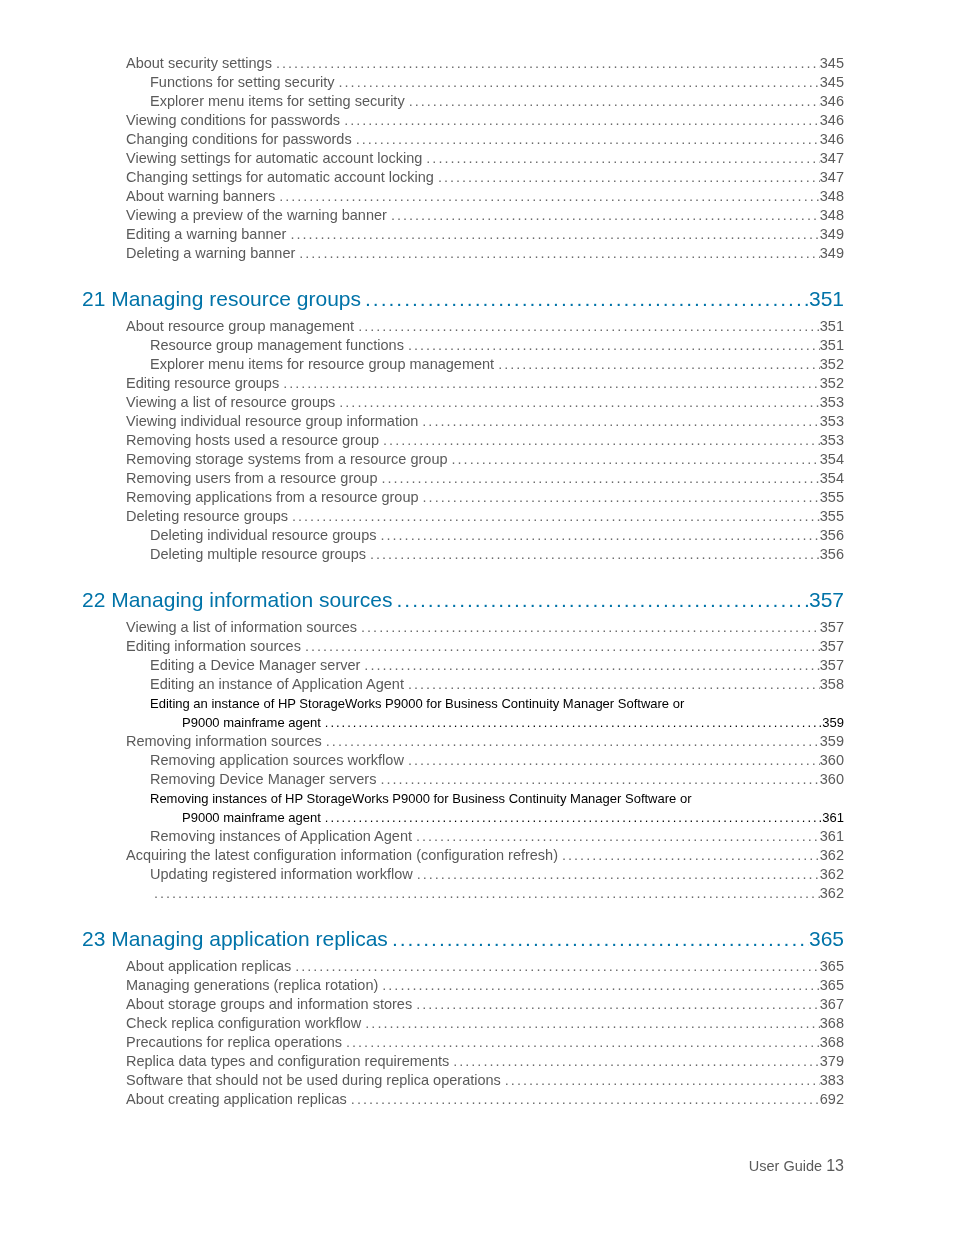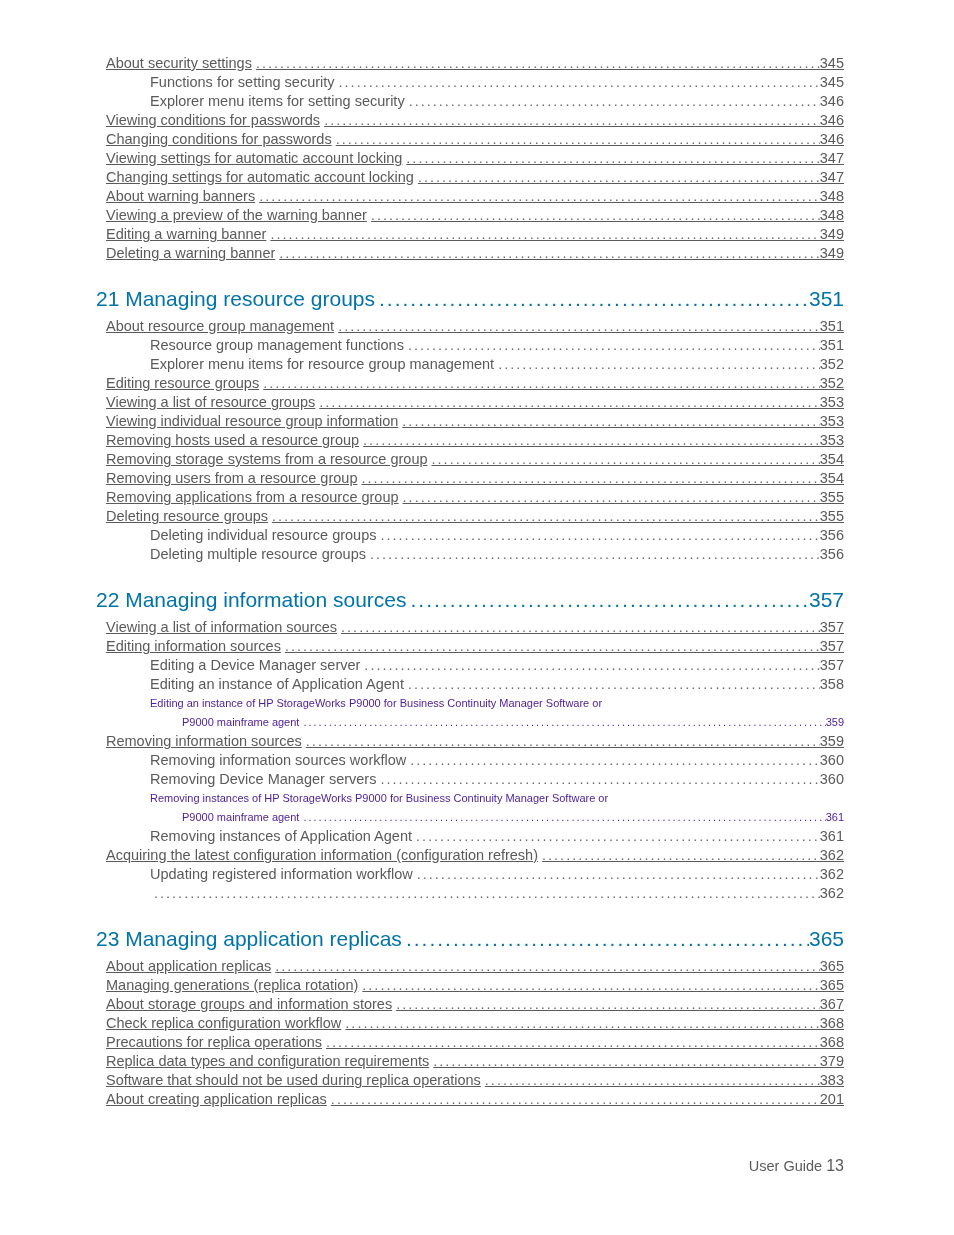--- a/index.html
+++ b/index.html
@@ -37,43 +37,43 @@
   }
   .toc-line .pg { flex: 0 0 auto; text-align: center; }
   .chapter-line {
     display: flex;
     align-items: flex-start;
     white-space: nowrap;
     font-size: 21px;
     line-height: 24px;
     color: #0073a8;
     margin-top: 24px;
-    margin-left: 16px;
+    margin-left: 2px;
   }
   .chapter-line .label { flex: 0 0 auto; }
   .chapter-line .leader {
     flex: 1 1 auto;
     overflow: hidden;
     letter-spacing: 2px;
     padding: 0 4px;
   }
   .chapter-line .leader::after {
     content: "................................................................................................................................";
   }
   .chapter-line .pg { flex: 0 0 auto; }
   .chapter-spacer { height: 6px; }
 
-  .indent-1 { margin-left: 26px; text-decoration: underline; }
+  .indent-1 { margin-left: 46px; }
   .indent-2 { margin-left: 70px; }
 
   
   .toc-wrap {
-    font-size: 11px;
+    font-size: 13px;
     line-height: 19px;
-    color: #4c1d95;
+    color: #000000;
   }
   .toc-wrap .wrap-first {
     display: block;
     white-space: normal;
   }
   .toc-wrap .wrap-last {
     display: flex;
     align-items: baseline;
     white-space: nowrap;
   }
@@ -262,21 +262,21 @@
           <span class="leader"></span>
           <span class="pg">359</span>
         </span>
       </div>
       <div class="toc-line indent-1">
         <span class="label">Removing information sources</span>
         <span class="leader"></span>
         <span class="pg">359</span>
       </div>
       <div class="toc-line indent-2">
-        <span class="label">Removing information sources workflow</span>
+        <span class="label">Removing application sources workflow</span>
         <span class="leader"></span>
         <span class="pg">360</span>
       </div>
       <div class="toc-line indent-2">
         <span class="label">Removing Device Manager servers</span>
         <span class="leader"></span>
         <span class="pg">360</span>
       </div>
       <div class="toc-wrap indent-2">
         <span class="wrap-first">Removing instances of HP StorageWorks P9000 for Business Continuity Manager Software or</span>
@@ -342,20 +342,20 @@
         <span class="pg">379</span>
       </div>
       <div class="toc-line indent-1">
         <span class="label">Software that should not be used during replica operations</span>
         <span class="leader"></span>
         <span class="pg">383</span>
       </div>
       <div class="toc-line indent-1">
         <span class="label">About creating application replicas</span>
         <span class="leader"></span>
-        <span class="pg">201</span>
+        <span class="pg">692</span>
       </div>
     </div>
   <div class="footer">
     <span>User Guide</span>
     <span class="pgnum">13</span>
   </div>
 </div>
 
 </body></html>

